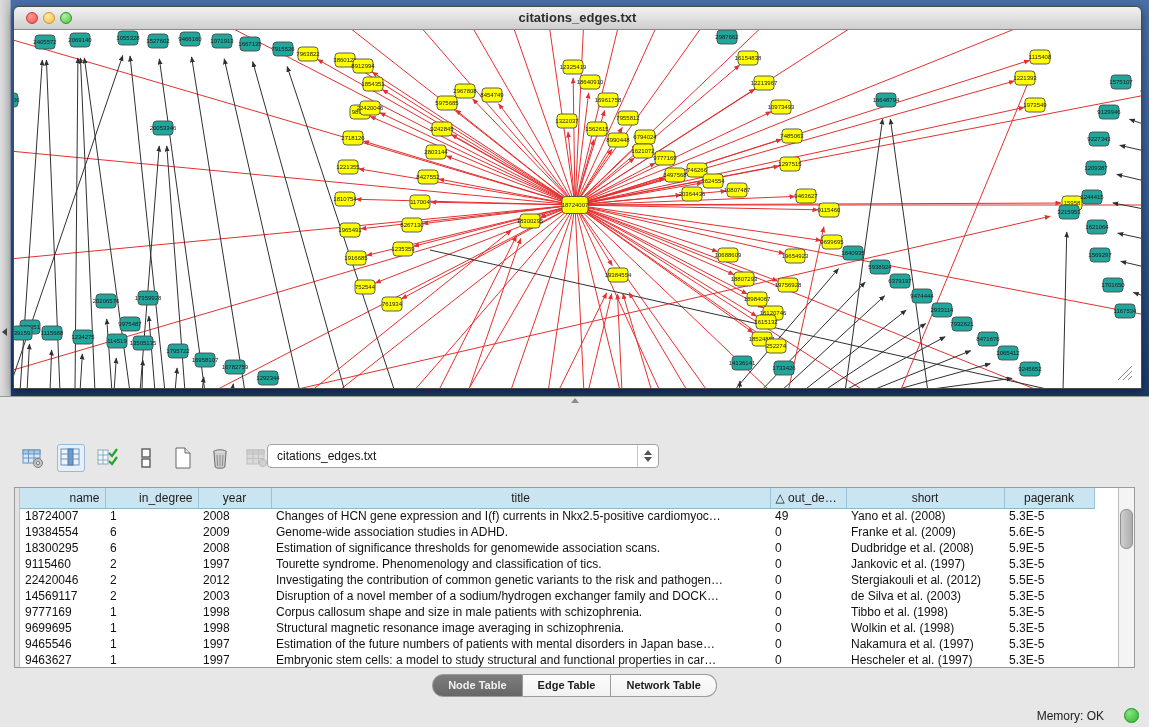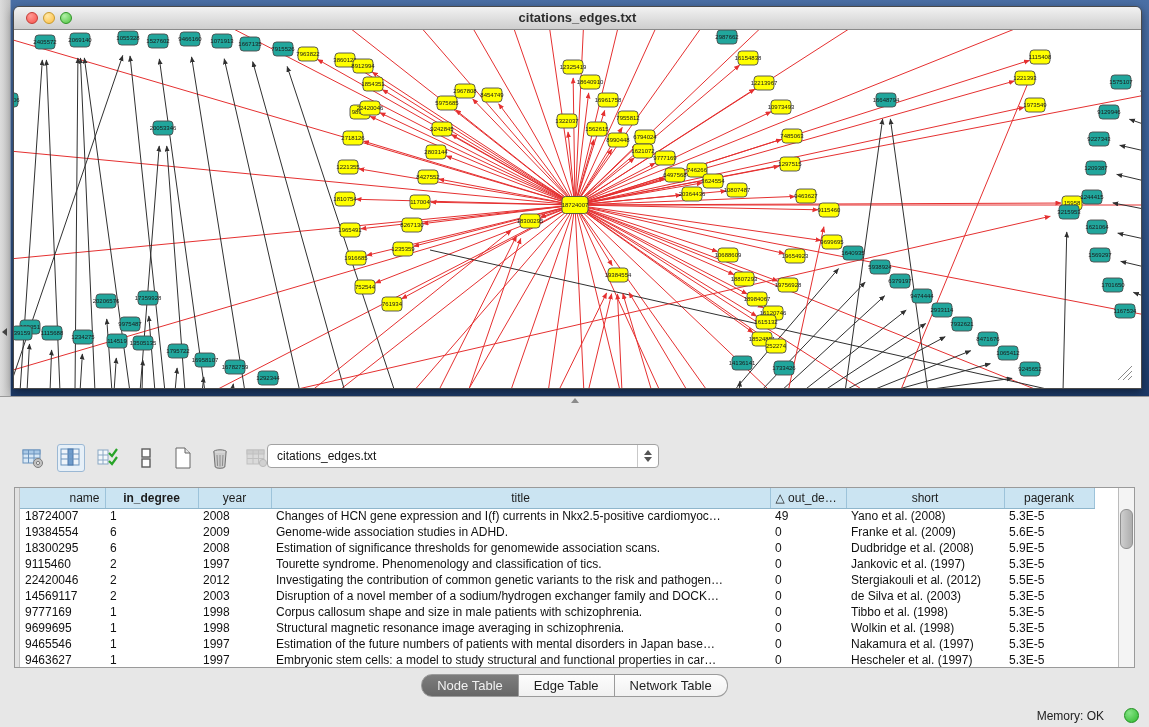--- a/index.html
+++ b/index.html
@@ -38,21 +38,21 @@
   
   #table-wrap{position:absolute;left:14px;top:90px;width:1121px;height:181px;background:#fff;border:1px solid #9a9a9a;box-sizing:border-box;overflow:hidden;}
   #row-strip{position:absolute;left:0;top:0;bottom:0;width:4px;background:#e2e2e2;border-right:1px solid #c0c0c0;}
   #data-table{position:absolute;left:5px;top:0;border-collapse:collapse;table-layout:fixed;}
   #data-table th{height:20px;background:#cbe4f2;border-right:1px solid #9dc3da;border-bottom:1px solid #8fb6cc;font-size:12px;font-weight:normal;color:#1c1c1c;padding:0 5px;box-sizing:border-box;white-space:nowrap;overflow:hidden;}
   #data-table td{height:16px;font-size:12px;color:#111;padding:0 5px;box-sizing:border-box;white-space:nowrap;overflow:hidden;}
   #v-scrollbar{position:absolute;right:0;top:0;bottom:0;width:15px;background:#f4f4f4;border-left:1px solid #bbb;}
   #v-thumb{position:absolute;left:1px;top:21px;width:11px;height:38px;background:linear-gradient(90deg,#cfcfcf,#adadad);border:1px solid #909090;border-radius:6px;}
   
   #tabbar{position:absolute;left:0;top:277px;width:100%;display:flex;justify-content:center;}
-  .seg{height:21px;line-height:21px;font-size:13px;padding:0 15px;background:linear-gradient(#fdfdfd,#f1f1f1);border:1px solid #9b9b9b;border-left:none;color:#1d1d1d;white-space:nowrap;}
+  .seg{height:21px;line-height:21px;font-size:11px;padding:0 15px;background:linear-gradient(#fdfdfd,#f1f1f1);border:1px solid #9b9b9b;border-left:none;color:#1d1d1d;white-space:nowrap;font-weight:bold;}
   .seg:first-child{border-left:1px solid #9b9b9b;border-radius:11px 0 0 11px;}
   .seg:last-child{border-radius:0 11px 11px 0;}
   .seg.sel{background:linear-gradient(#7d7d7d,#676767);color:#f2f2f2;}
   
   #statusbar{position:absolute;right:10px;bottom:5px;display:flex;align-items:center;gap:20px;}
   #mem-label{font-size:12px;color:#222;}
   #mem-dot{width:13px;height:13px;border-radius:50%;background:radial-gradient(circle at 35% 30%,#86e486,#2eb82e);border:1px solid #1d8f1d;}
 </style>
 </head>
 <body>
@@ -749,21 +749,21 @@
         <span class="dn"></span>
       </span>
   </div>
 
   <div id="table-wrap">
     <div id="row-strip"></div>
     <table id="data-table">
       <thead>
           <tr id="hdr-row">
             <th style="width: 85px; text-align: right; padding-left: 20px;">name</th>
-            <th style="width: 93px; text-align: center; font-weight: bold;">in_degree</th>
+            <th style="width: 93px; text-align: right;">in_degree</th>
             <th style="width: 73px; text-align: center;">year</th>
             <th style="width: 499px; text-align: center;">title</th>
             <th style="width: 76px; text-align: left;">△ out_de…</th>
             <th style="width: 158px; text-align: center;">short</th>
             <th style="width: 90px; text-align: center;">pagerank</th>
           </tr>
         </thead>
       <tbody id="tbl-body">
           <tr>
             <td style="width: 85px;">18724007</td>

